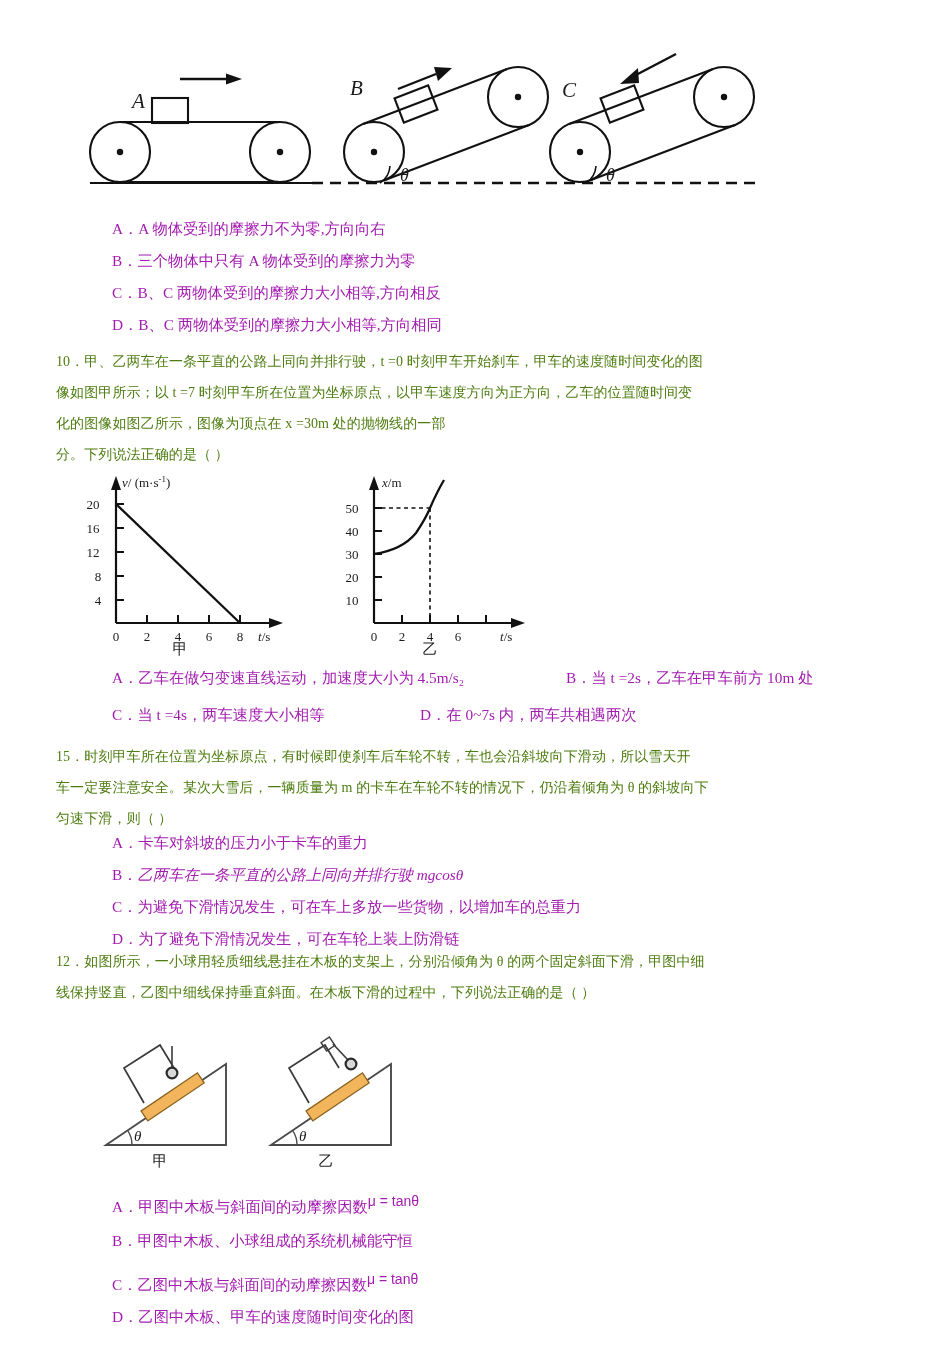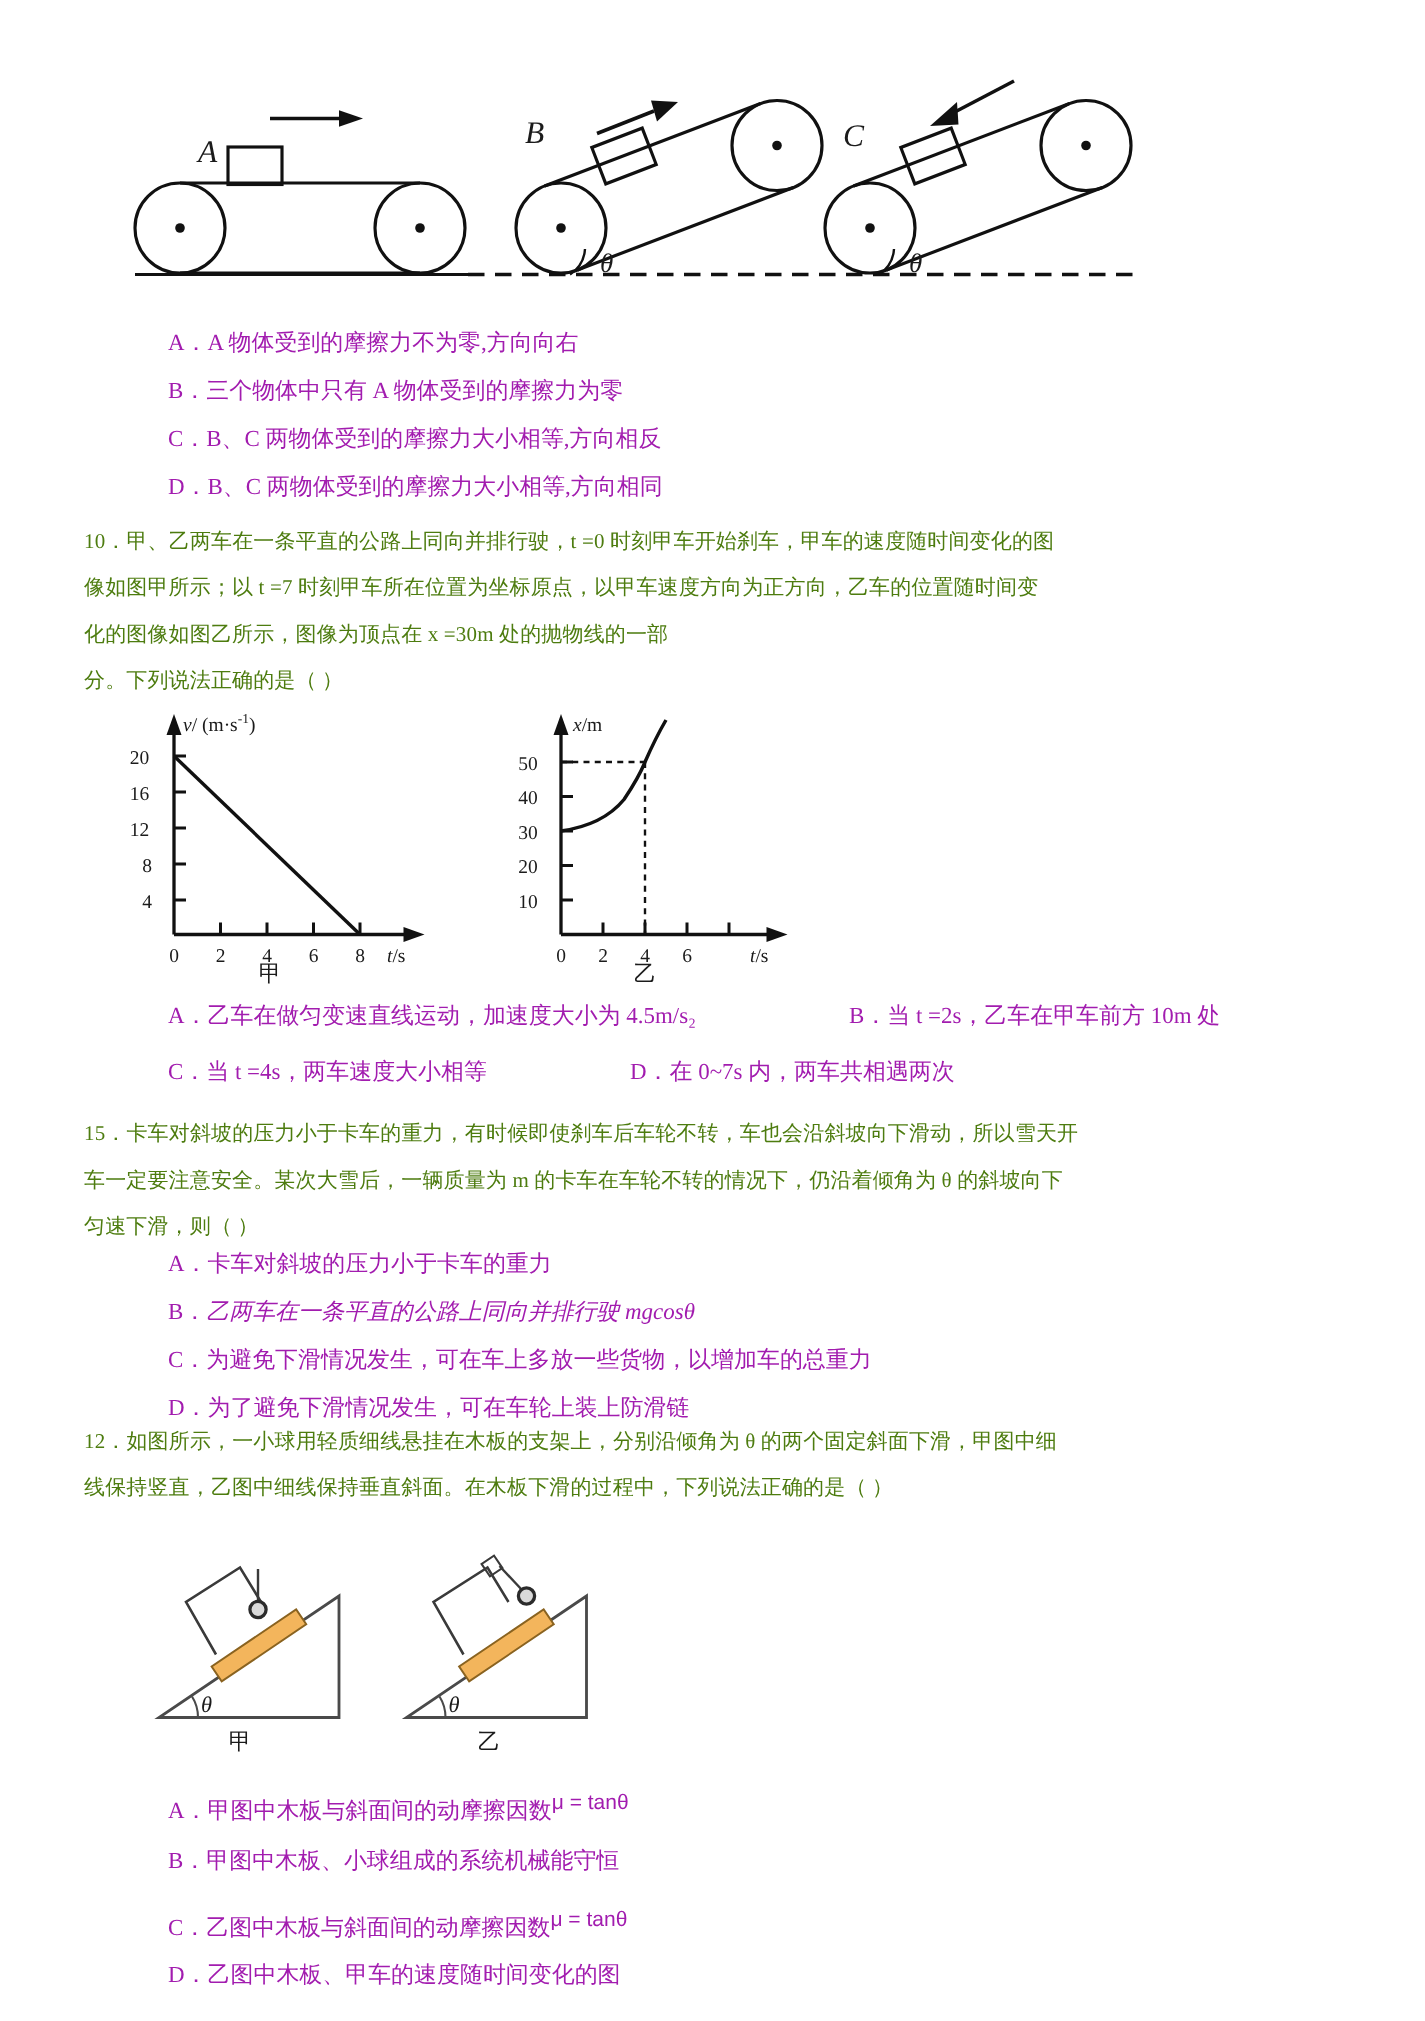--- a/index.html
+++ b/index.html
@@ -252,21 +252,21 @@
     <span class="lbl">B．</span><span>当 t =2s，乙车在甲车前方 10m 处</span>
   </div>
   <div class="opt" style="left:112px; top:700px;">
     <span class="lbl">C．</span><span>当 t =4s，两车速度大小相等</span>
   </div>
   <div class="opt" style="left:420px; top:700px;">
     <span class="lbl">D．</span><span>在 0~7s 内，两车共相遇两次</span>
   </div>
 
   <div class="qtext" style="left:56px; top:741px; width:846px;">
-    <span>15．</span><span>卡车对斜坡的压力小于卡车的重力，有时候即使刹车后车轮不转，车也会沿斜坡向下滑动，所以雪天开</span>
+    <span>15．</span><span>时刻甲车所在位置为坐标原点，有时候即使刹车后车轮不转，车也会沿斜坡向下滑动，所以雪天开</span>
   </div>
   <div class="qtext" style="left:56px; top:803px; width:846px;">
     <span>匀速下滑，则（      ）</span>
   </div>
   <div class="qtext" style="left:56px; top:772px; width:846px;">
     <span>车一定要注意安全。某次大雪后，一辆质量为 m 的卡车在车轮不转的情况下，仍沿着倾角为 θ 的斜坡向下</span>
   </div>
 
   <div class="opt" style="left:112px; top:828px;">
     <span class="lbl">A．</span><span>卡车对斜坡的压力小于卡车的重力</span>

